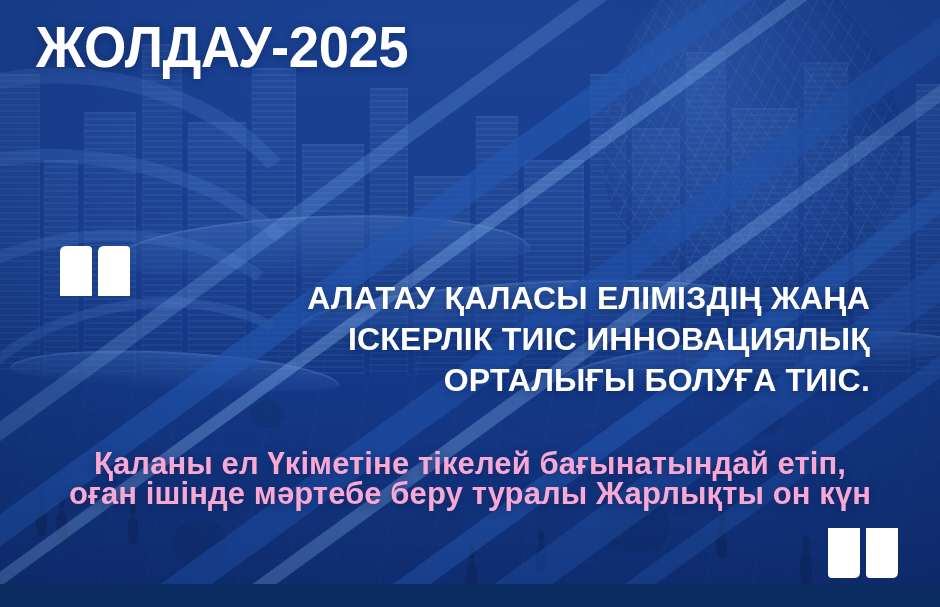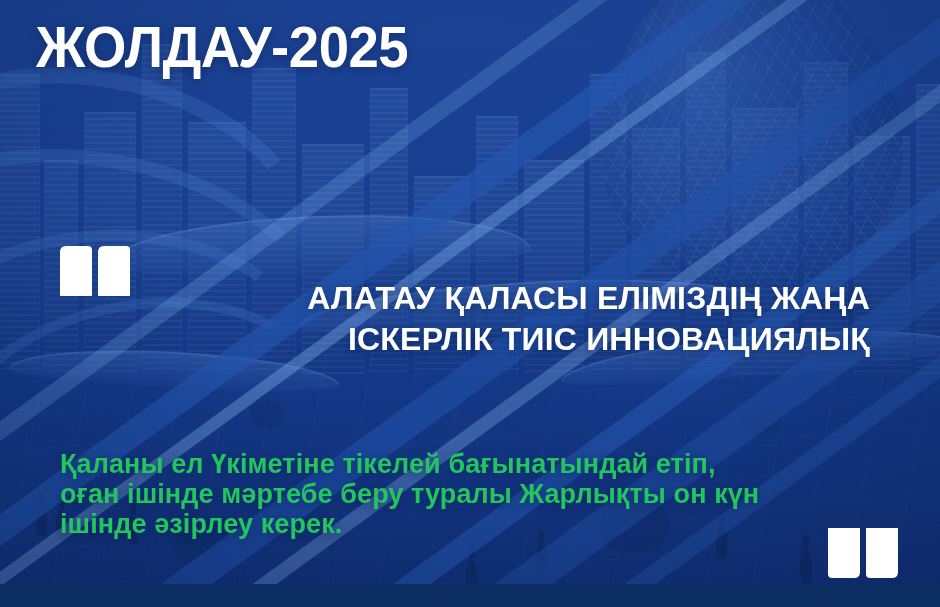--- a/index.html
+++ b/index.html
@@ -231,22 +231,23 @@
     text-shadow: 0 2px 9px rgba(8,28,72,.48);
   }
   .quote-main .ln { display: block; white-space: nowrap; text-align: right; }
 
   .quote-sub {
     position: absolute;
     left: 60px;
     right: 60px;
     top: 449px;
     margin: 0;
-    color: #22c55e;
-    font-size: 27px;
+    text-align: center;
+    color: #f9a8d4;
+    font-size: 31px;
     line-height: 30px;
     font-weight: 700;
     letter-spacing: 0.1px;
     text-shadow: 0 2px 8px rgba(8,28,72,.46);
   }
   .quote-sub .ln { display: block; white-space: nowrap; }
 </style>
 </head>
 <body>
 
@@ -326,26 +327,26 @@
     <span class="quote-open">
       <svg viewBox="0 0 74 50" width="74" height="50" aria-hidden="true">
         <path class="qmark" d="M2 50 L2 6 Q2 0 8 0 L30 0 Q34 0 34 4 L34 50 L14 50 Z"></path>
         <path class="qmark" d="M40 50 L40 6 Q40 0 46 0 L68 0 Q72 0 72 4 L72 50 L52 50 Z"></path>
       </svg>
     </span>
 
     <p class="quote-main">
       <span class="ln">АЛАТАУ ҚАЛАСЫ ЕЛІМІЗДІҢ ЖАҢА</span>
       <span class="ln">ІСКЕРЛІК ТИІС ИННОВАЦИЯЛЫҚ</span>
+      <span class="ln">ОРТАЛЫҒЫ БОЛУҒА ТИІС.</span>
     </p>
 
     <p class="quote-sub">
       <span class="ln">Қаланы ел Үкіметіне тікелей бағынатындай етіп,</span>
       <span class="ln">оған ішінде мәртебе беру туралы Жарлықты он күн</span>
-      <span class="ln">ішінде әзірлеу керек.</span>
     </p>
 
     <span class="quote-close">
       <svg viewBox="0 0 74 50" width="74" height="50" aria-hidden="true">
         <path class="qmark" d="M34 0 L34 44 Q34 50 28 50 L6 50 Q2 50 2 46 L2 0 L22 0 Z"></path>
         <path class="qmark" d="M72 0 L72 44 Q72 50 66 50 L44 50 Q40 50 40 46 L40 0 L60 0 Z"></path>
       </svg>
     </span>
 
   </div>

